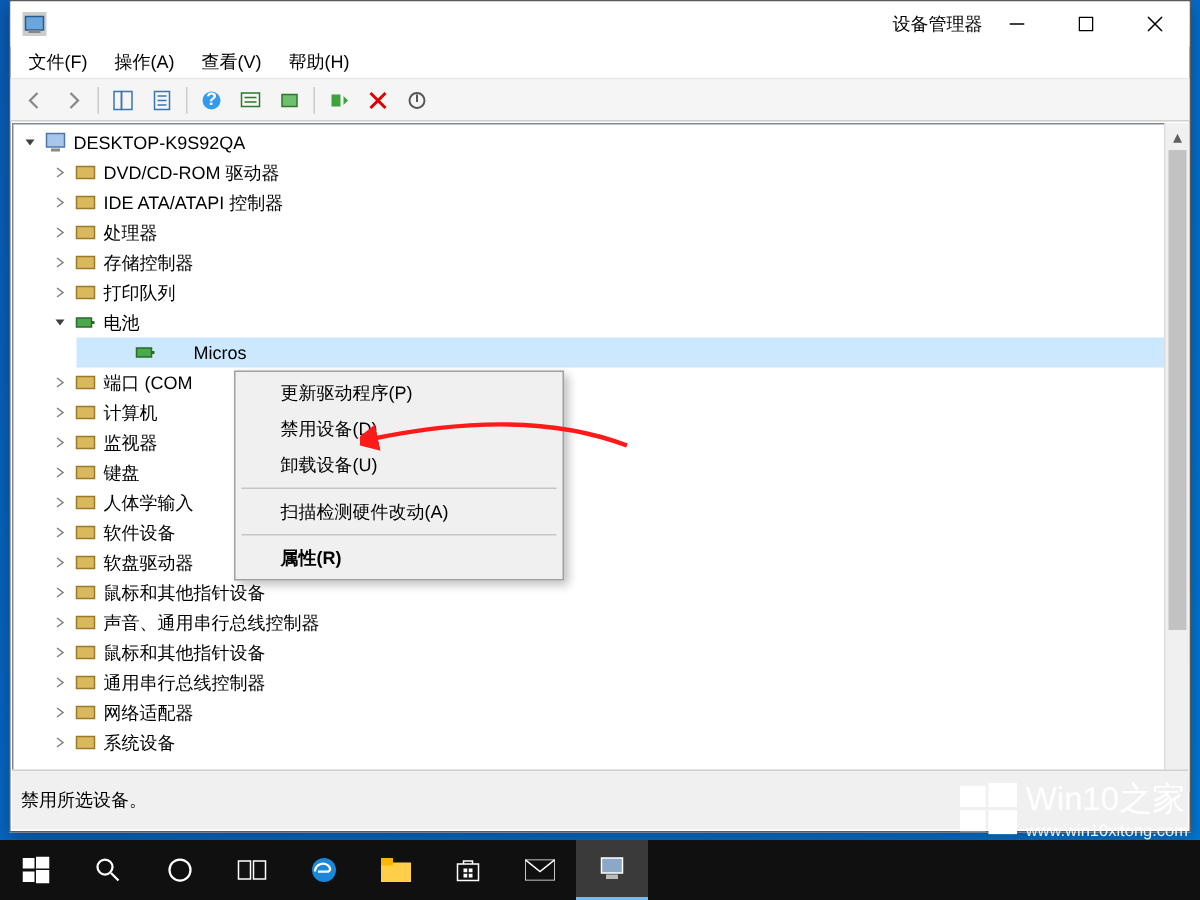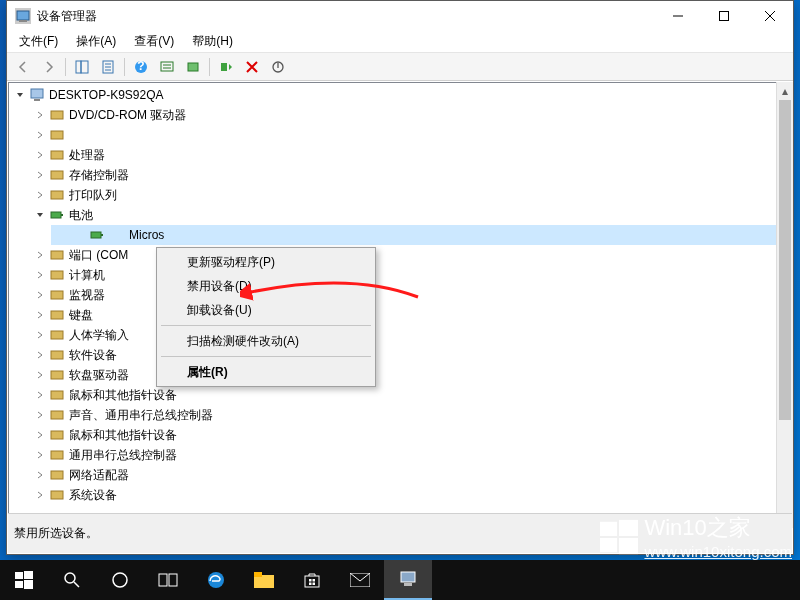--- a/index.html
+++ b/index.html
@@ -1,21 +1,21 @@
 <!DOCTYPE html>
 <html><head>
 <meta charset="utf-8">
 <style>
 * { margin:0; padding:0; box-sizing:border-box; font-family:"Microsoft YaHei","Segoe UI",sans-serif; font-size:12px; }
 body { width:800px; height:600px; background:#0078d7; position:relative; overflow:hidden; }
 
 .desktop { position:absolute; left:0; top:0; width:800px; height:600px; background:linear-gradient(135deg,#0a5bb5,#0078d7); }
 
 
-.win { position:absolute; left:6px; top:0; width:788px; height:555px; background:#fff; border:1px solid #5a5a5a; box-shadow:0 4px 12px rgba(0,0,0,0.3); }
+.win { position:absolute; left:6px; top:0; width:788px; height:555px; background:#fff; border:1px solid #5a5a5a; box-shadow:0 4px 12px rgba(0,0,0,0.3);text-align:right; }
 
 .titlebar { height:30px; background:#fff; display:flex; align-items:center; padding-left:8px; }
 .titlebar .ticon { width:16px; height:16px; background:#ccc; margin-right:6px; }
 .titlebar .title { flex:1; }
 .winbtns { display:flex; }
 .winbtn { width:46px; height:30px; display:flex; align-items:center; justify-content:center; }
 .winbtn svg { width:10px; height:10px; }
 
 .menubar { height:22px; display:flex; align-items:center; padding:0 6px; gap:6px; border-bottom:1px solid #e5e5e5; }
 .menubar span { padding:2px 6px; }
@@ -41,21 +41,21 @@
 .ctxsep { height:1px; background:#c5c5c5; margin:3px 2px; }
 
 
 .arrow { position:absolute; left:240px; top:275px; width:180px; height:30px; pointer-events:none; }
 
 
 .watermark { position:absolute; right:8px; bottom:40px; display:flex; align-items:center; gap:6px; color:#fff; }
 .watermark .winlogo { width:38px; height:38px; }
 .watermark .wmtext { text-align:left; }
 .watermark .wmtitle { font-size:22px; font-weight:400; }
-.watermark .wmurl { font-size:15px; opacity:.9;text-decoration:underline; }
+.watermark .wmurl { font-size:11px; opacity:.9; }
 
 
 .taskbar { position:absolute; left:0; bottom:0; width:800px; height:40px; background:#101010; display:flex; align-items:center; }
 .taskitem { width:48px; height:40px; display:flex; align-items:center; justify-content:center; }
 .taskitem.active { background:#3a3a3a; border-bottom:2px solid #76b9ed; }
 
 
 .scrollbar { position:absolute; right:0; top:81px; bottom:26px; width:17px; background:#f0f0f0; border-left:1px solid #ddd; }
 .scrollbar .thumb { position:absolute; left:2px; right:2px; top:18px; height:320px; background:#c2c2c2; }
 .scrollbar .arr { position:absolute; left:0; right:0; height:17px; display:flex; align-items:center; justify-content:center; color:#606060; }
@@ -197,20 +197,21 @@
             <span class="exp">
               <svg width="10" height="10" viewBox="0 0 10 10">
                 <path d="M3 2l4 3-4 3" fill="none" stroke="#808080"></path>
               </svg>
             </span>
             <span class="nicon">
               <svg width="16" height="16" viewBox="0 0 16 16">
                 <rect x="2" y="4" width="12" height="8" fill="#d9b95e" stroke="#9c7a2a"></rect>
               </svg>
             </span>
+            <span class="nlabel">IDE ATA/ATAPI 控制器</span>
           </div>
           <div class="node">
             <span class="exp">
               <svg width="10" height="10" viewBox="0 0 10 10">
                 <path d="M3 2l4 3-4 3" fill="none" stroke="#808080"></path>
               </svg>
             </span>
             <span class="nicon">
               <svg width="16" height="16" viewBox="0 0 16 16">
                 <rect x="2" y="4" width="12" height="8" fill="#d9b95e" stroke="#9c7a2a"></rect>

